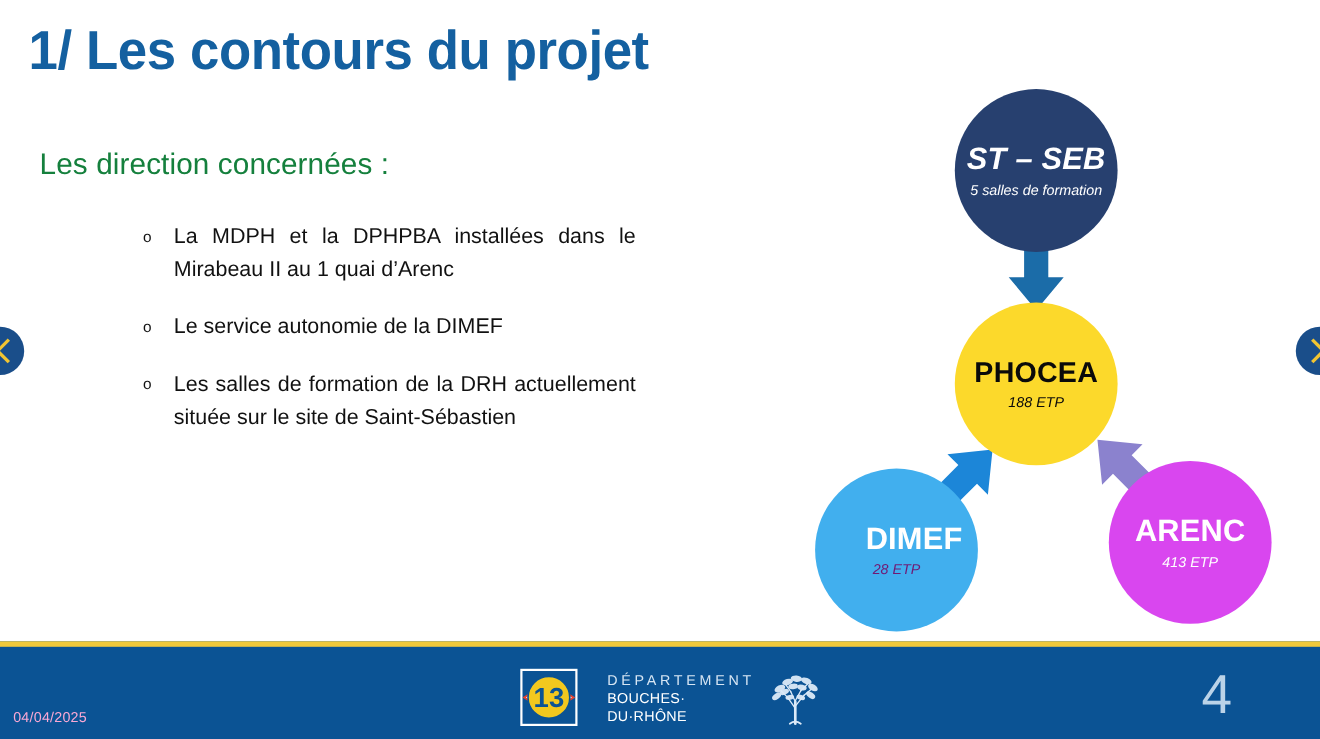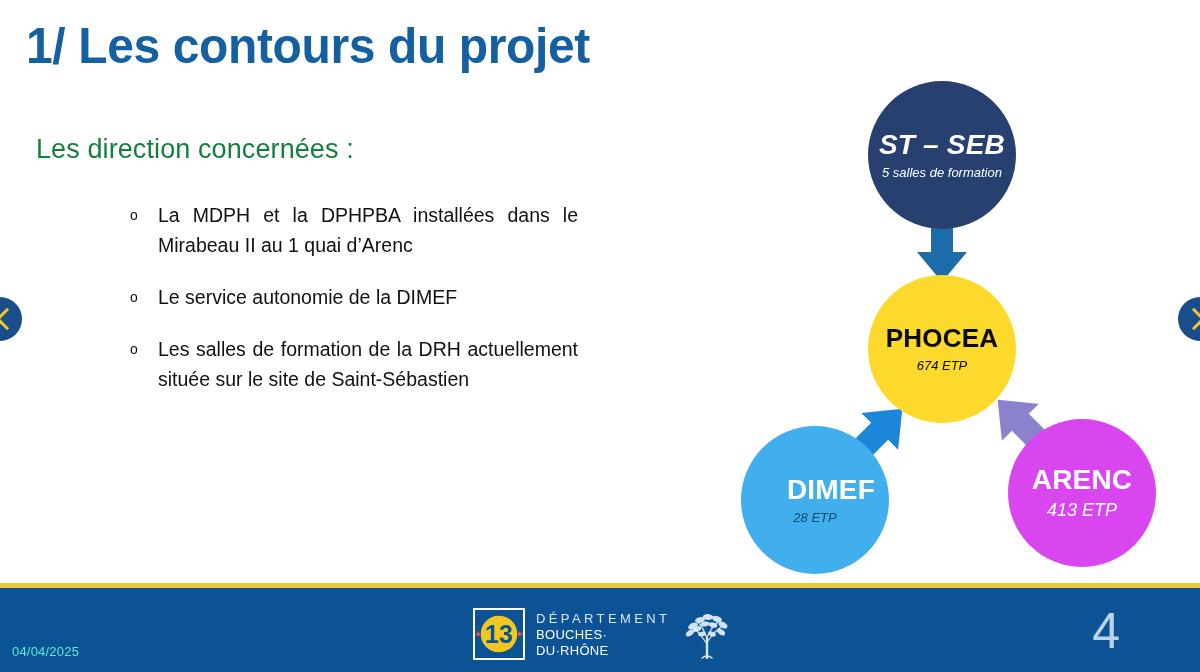--- a/index.html
+++ b/index.html
@@ -128,29 +128,29 @@
   }
   #node-phocea .node-label { font-size: 26px; color: #0A0A0A; }
   #node-phocea .node-sub  { font-size: 13px; color: #0A0A0A; }
 
   #node-dimef {
     left: 41px; top: 356px;
     width: 148px; height: 148px;
     background: #41AFEE;
   }
   #node-dimef .node-label { font-size: 28px; color: #ffffff; margin-left: 32px; }
-  #node-dimef .node-sub  { font-size: 13px; color: #0c4a6e; }
+  #node-dimef .node-sub  { font-size: 13px; color: #701a75; }
 
   #node-arenc {
     left: 308px; top: 349px;
     width: 148px; height: 148px;
     background: #d946ef;
   }
   #node-arenc .node-label { font-size: 28px; color: #ffffff; }
-  #node-arenc .node-sub  { font-size: 18px; color: #ffffff; }
+  #node-arenc .node-sub  { font-size: 13px; color: #ffffff; }
 
   .arrow-svg { position: absolute; z-index: 2; }
   #arrow-down { left: 205px; top: 152px; }
   #arrow-dimef { left: 140px; top: 323px; }
   #arrow-arenc { left: 282px; top: 314px; }
 
   
   .nav-btn {
     position: absolute;
     width: 44px;
@@ -183,21 +183,21 @@
     height: 89px;
     background: #0B5394;
     border-top: 5px solid #F0C93B;
     box-sizing: border-box;
   }
   #footer-date {
     position: absolute;
     left: 12px;
     top: 56px;
     font-size: 13px;
-    color: #5eead4;
+    color: #f9a8d4;
     letter-spacing: 0.2px;
   }
   #slide-number {
     position: absolute;
     right: 80px;
     top: 14px;
     font-size: 50px;
     color: #BBD3E8;
     font-weight: 300;
     line-height: 58px;
@@ -211,21 +211,21 @@
     display: flex;
     align-items: center;
     height: 56px;
   }
   #logo-mark {
     width: 54px; height: 54px;
     position: relative;
     flex: 0 0 54px;
   }
   #logo-wordmark {
-    margin-left: 10px;
+    margin-left: 26px;
     color: #ffffff;
     line-height: 1;
   }
   #logo-line1 {
     font-size: 13px;
     letter-spacing: 3.4px;
     color: #D7E6F4;
     font-weight: normal;
   }
   #logo-line2, #logo-line3 {
@@ -281,21 +281,21 @@
       </g>
     </svg>
 
     <div class="node" id="node-stseb">
       <div class="node-label">ST – SEB</div>
       <div class="node-sub">5 salles de formation</div>
     </div>
 
     <div class="node" id="node-phocea">
       <div class="node-label">PHOCEA</div>
-      <div class="node-sub">674 ETP</div>
+      <div class="node-sub">188 ETP</div>
     </div>
 
     <div class="node" id="node-dimef">
       <div class="node-label">DIMEF</div>
       <div class="node-sub">28 ETP</div>
     </div>
 
     <div class="node" id="node-arenc">
       <div class="node-label">ARENC</div>
       <div class="node-sub">413 ETP</div>

